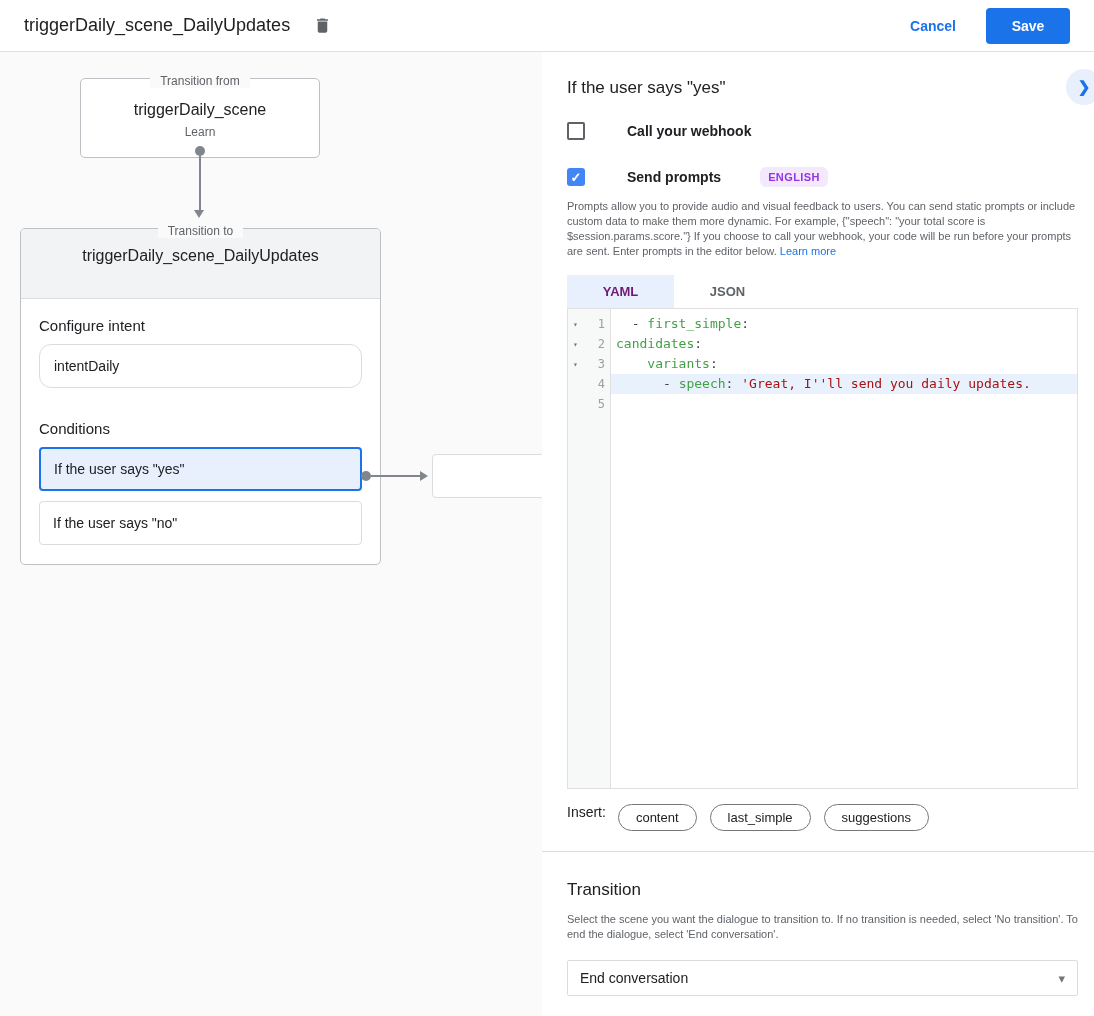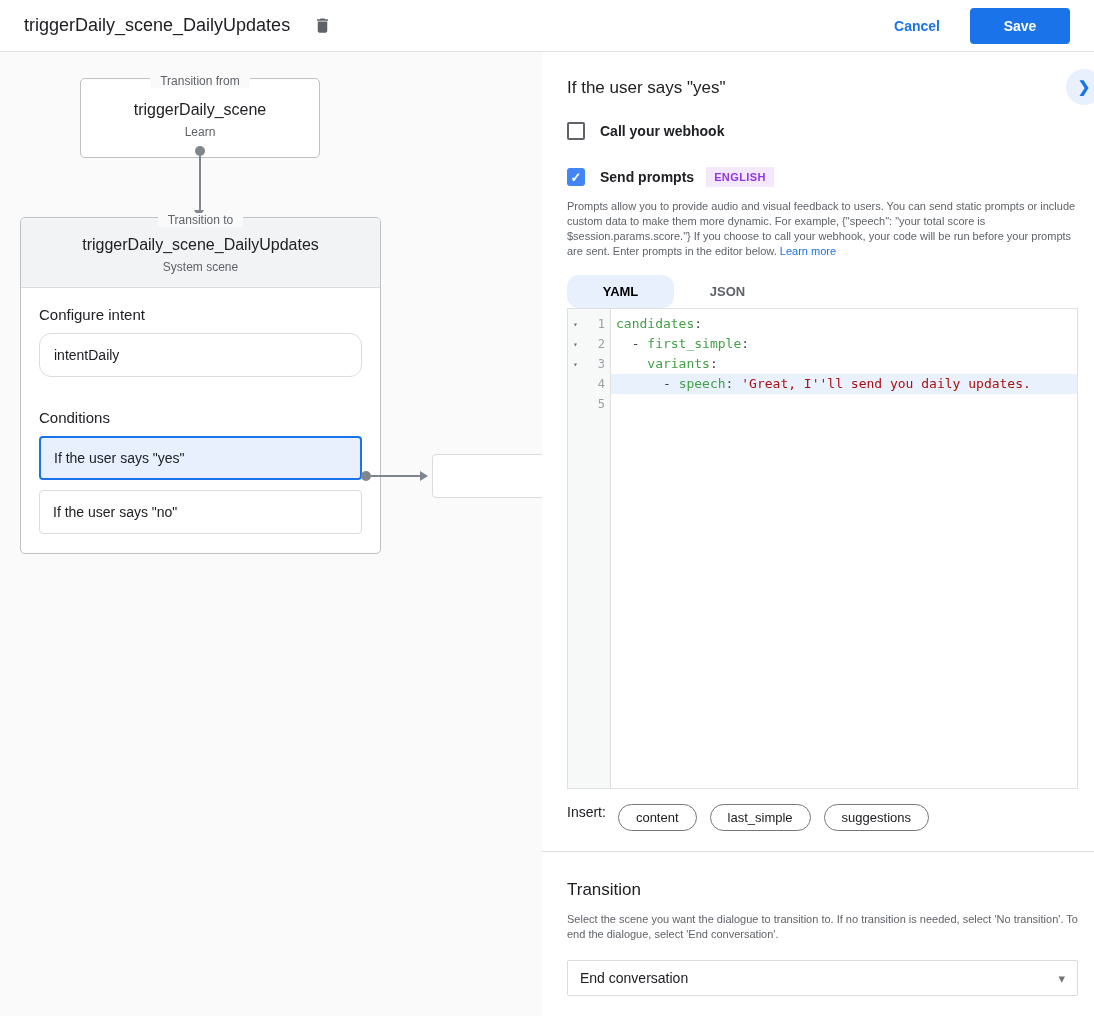--- a/index.html
+++ b/index.html
@@ -8,33 +8,33 @@
 
   
   .topbar { position:absolute; left:0; top:0; width:1094px; height:52px; background:#fff;
     border-bottom:1px solid #e0e0e0; display:flex; align-items:center; padding:0 24px; z-index:30; }
   .topbar-title { font-size:18px; color:#202124; }
   .trash-btn { margin-left:20px; width:24px; height:24px; border:none; background:none; cursor:pointer;
     display:flex; align-items:center; justify-content:center; }
   .topbar-spacer { flex:1; }
   .cancel-btn { border:none; background:none; color:#1a73e8; font-size:14px; font-weight:bold;
     margin-right:30px; cursor:pointer; font-family:inherit; }
-  .save-btn { background:#1a73e8; color:#fff; border:none; border-radius:4px; width:100px; height:36px;
+  .save-btn { background:#1a73e8; color:#fff; border:none; border-radius:4px; width:84px; height:36px;
     font-size:14px; font-weight:bold; cursor:pointer; font-family:inherit; }
 
   
   .canvas { position:absolute; left:0; top:52px; width:542px; height:964px; background:#fafafa; overflow:hidden; }
   .flow-box { position:absolute; background:#fff; border:1px solid #bdc1c6; border-radius:5px; }
   .legend { position:absolute; top:-8px; left:0; right:0; text-align:center; }
   .legend span { display:inline-block; background:#fafafa; padding:0 10px; font-size:12px; color:#5f6368; }
   .from-box { left:80px; top:26px; width:240px; height:80px; text-align:center; padding-top:22px; }
   .node-name { font-size:16px; color:#202124; }
   .node-sub { font-size:12px; color:#5f6368; margin-top:6px; }
 
-  .to-box { left:20px; top:165px; width:361px; height:337px; }
+  .to-box { left:20px; top:176px; width:361px; height:337px; }
   .to-header { height:70px; background:#f1f3f4; border-bottom:1px solid #dadce0;
     border-radius:4px 4px 0 0; text-align:center; padding-top:18px; }
   .to-body { padding:18px; }
   .section-label { font-size:15px; color:#202124; }
   .intent-input { margin-top:10px; height:44px; border:1px solid #dadce0; border-radius:12px;
     background:#fff; font-size:14px; color:#202124; display:flex; align-items:center; padding-left:14px; cursor:text; }
   .cond-label { margin-top:32px; }
   .cond-box { margin-top:10px; height:44px; border:1px solid #dadce0; border-radius:4px; background:#fff;
     font-size:14px; color:#202124; display:flex; align-items:center; padding-left:13px; cursor:pointer; }
   .cond-box.selected { border:2px solid #1a73e8; background:#e8f0fe; }
@@ -50,35 +50,35 @@
     border:1px solid #dadce0; border-radius:4px; cursor:pointer; }
 
   
   .panel { position:absolute; left:542px; top:52px; width:552px; height:964px; background:#fff;
     padding:0 16px 0 25px; }
   .panel-title-row { margin-top:26px; display:flex; align-items:center; }
   .panel-title { font-size:17px; color:#202124; }
   .collapse-btn { position:absolute; right:-8px; top:17px; width:36px; height:36px; border-radius:50%;
     background:#e8f0fe; border:none; color:#1a73e8; font-size:15px; font-weight:bold; cursor:pointer;
     display:flex; align-items:center; justify-content:center; }
-  .check-row { margin-top:24px; display:flex; align-items:center; }
+  .check-row { margin-top:24px; display:flex; align-items:center;gap:27px; }
   .checkbox { width:18px; height:18px; border:2px solid #5f6368; border-radius:2px; background:#fff;
     cursor:pointer; flex:none; }
   .checkbox.checked { border:none; background:#4285f4; color:#fff; font-size:13px; font-weight:bold;
     display:flex; align-items:center; justify-content:center; border-radius:3px; }
   .check-label { margin-left:15px; font-size:14px; font-weight:bold; color:#202124; }
   .lang-badge { margin-left:12px; background:#f4e8fd; color:#9334e6; font-size:11px; font-weight:bold;
-    letter-spacing:.4px; padding:4px 8px; border-radius:0; }
+    letter-spacing:.4px; padding:4px 8px; border-radius:6px; }
   .desc { margin-top:12px; width:511px; font-size:11px; line-height:15px; color:#5f6368; }
   .link { color:#1a73e8; text-decoration:none; cursor:pointer; }
 
   .tabs { margin-top:16px; display:flex; }
   .tab { width:107px; height:33px; display:flex; align-items:center; justify-content:center;
     font-size:13px; font-weight:bold; color:#5f6368; cursor:pointer; }
-  .tab.active { background:#e8f0fe; color:#000000;border-radius:12px; }
+  .tab.active { background:#e8f0fe; color:#701a75; }
 
   .editor { width:511px; height:481px; border:1px solid #e0e0e0; display:flex; cursor:text; }
   .gutter { width:43px; background:#f7f8f8; border-right:1px solid #e0e0e0; padding-top:5px; }
   .codecol { flex:1; padding-top:5px; overflow:hidden; }
   .g-line { height:20px; display:flex; align-items:center; font-family:"DejaVu Sans Mono",monospace; }
   .fold { width:15px; text-align:center; font-size:8px; color:#757575; }
   .lnum { flex:1; text-align:right; padding-right:5px; font-size:12px; color:#9aa0a6; }
   .c-line { height:20px; line-height:20px; white-space:pre; font-family:"DejaVu Sans Mono",monospace;
     font-size:13px; padding-left:5px; color:#444; }
   .c-line.active { background:#e8f1fc; }
@@ -124,21 +124,20 @@
   </div>
 
   <div class="dot" style="left:195px; top:94px;"></div>
   <div class="vline" style="left:199px; top:104px; height:54px;"></div>
   <div class="arrow-down" style="left:194px; top:158px;"></div>
 
   <div class="flow-box to-box">
     <div class="legend"><span>Transition to</span></div>
     <div class="to-header">
       <div class="node-name">triggerDaily_scene_DailyUpdates</div>
-      <div class="node-sub">System scene</div>
     </div>
     <div class="to-body">
       <div class="section-label">Configure intent</div>
       <div class="intent-input">intentDaily</div>
       <div class="section-label cond-label">Conditions</div>
       <div class="cond-box selected">If the user says "yes"</div>
       <div class="cond-box">If the user says "no"</div>
     </div>
   </div>
 
@@ -195,22 +194,22 @@
       <div class="g-line">
           <span class="fold"></span>
           <span class="lnum">4</span>
         </div>
       <div class="g-line">
           <span class="fold"></span>
           <span class="lnum">5</span>
         </div>
     </div>
     <div class="codecol">
+      <div class="c-line"><span class="tk-meta">  - </span><span class="tk-key">first_simple</span><span class="tk-meta">:</span></div>
       <div class="c-line"><span class="tk-key">candidates</span><span class="tk-meta">:</span></div>
-      <div class="c-line"><span class="tk-meta">  - </span><span class="tk-key">first_simple</span><span class="tk-meta">:</span></div>
       <div class="c-line"><span class="tk-meta">    </span><span class="tk-key">variants</span><span class="tk-meta">:</span></div>
       <div class="c-line active"><span class="tk-meta">      - </span><span class="tk-key">speech</span><span class="tk-meta">: </span><span class="tk-str">'Great, I''ll send you daily updates.</span></div>
       <div class="c-line"></div>
     </div>
   </div>
 
   <div class="insert-row">
     <div class="insert-label">Insert:</div>
     <button class="chip">content</button>
     <button class="chip">last_simple</button>

